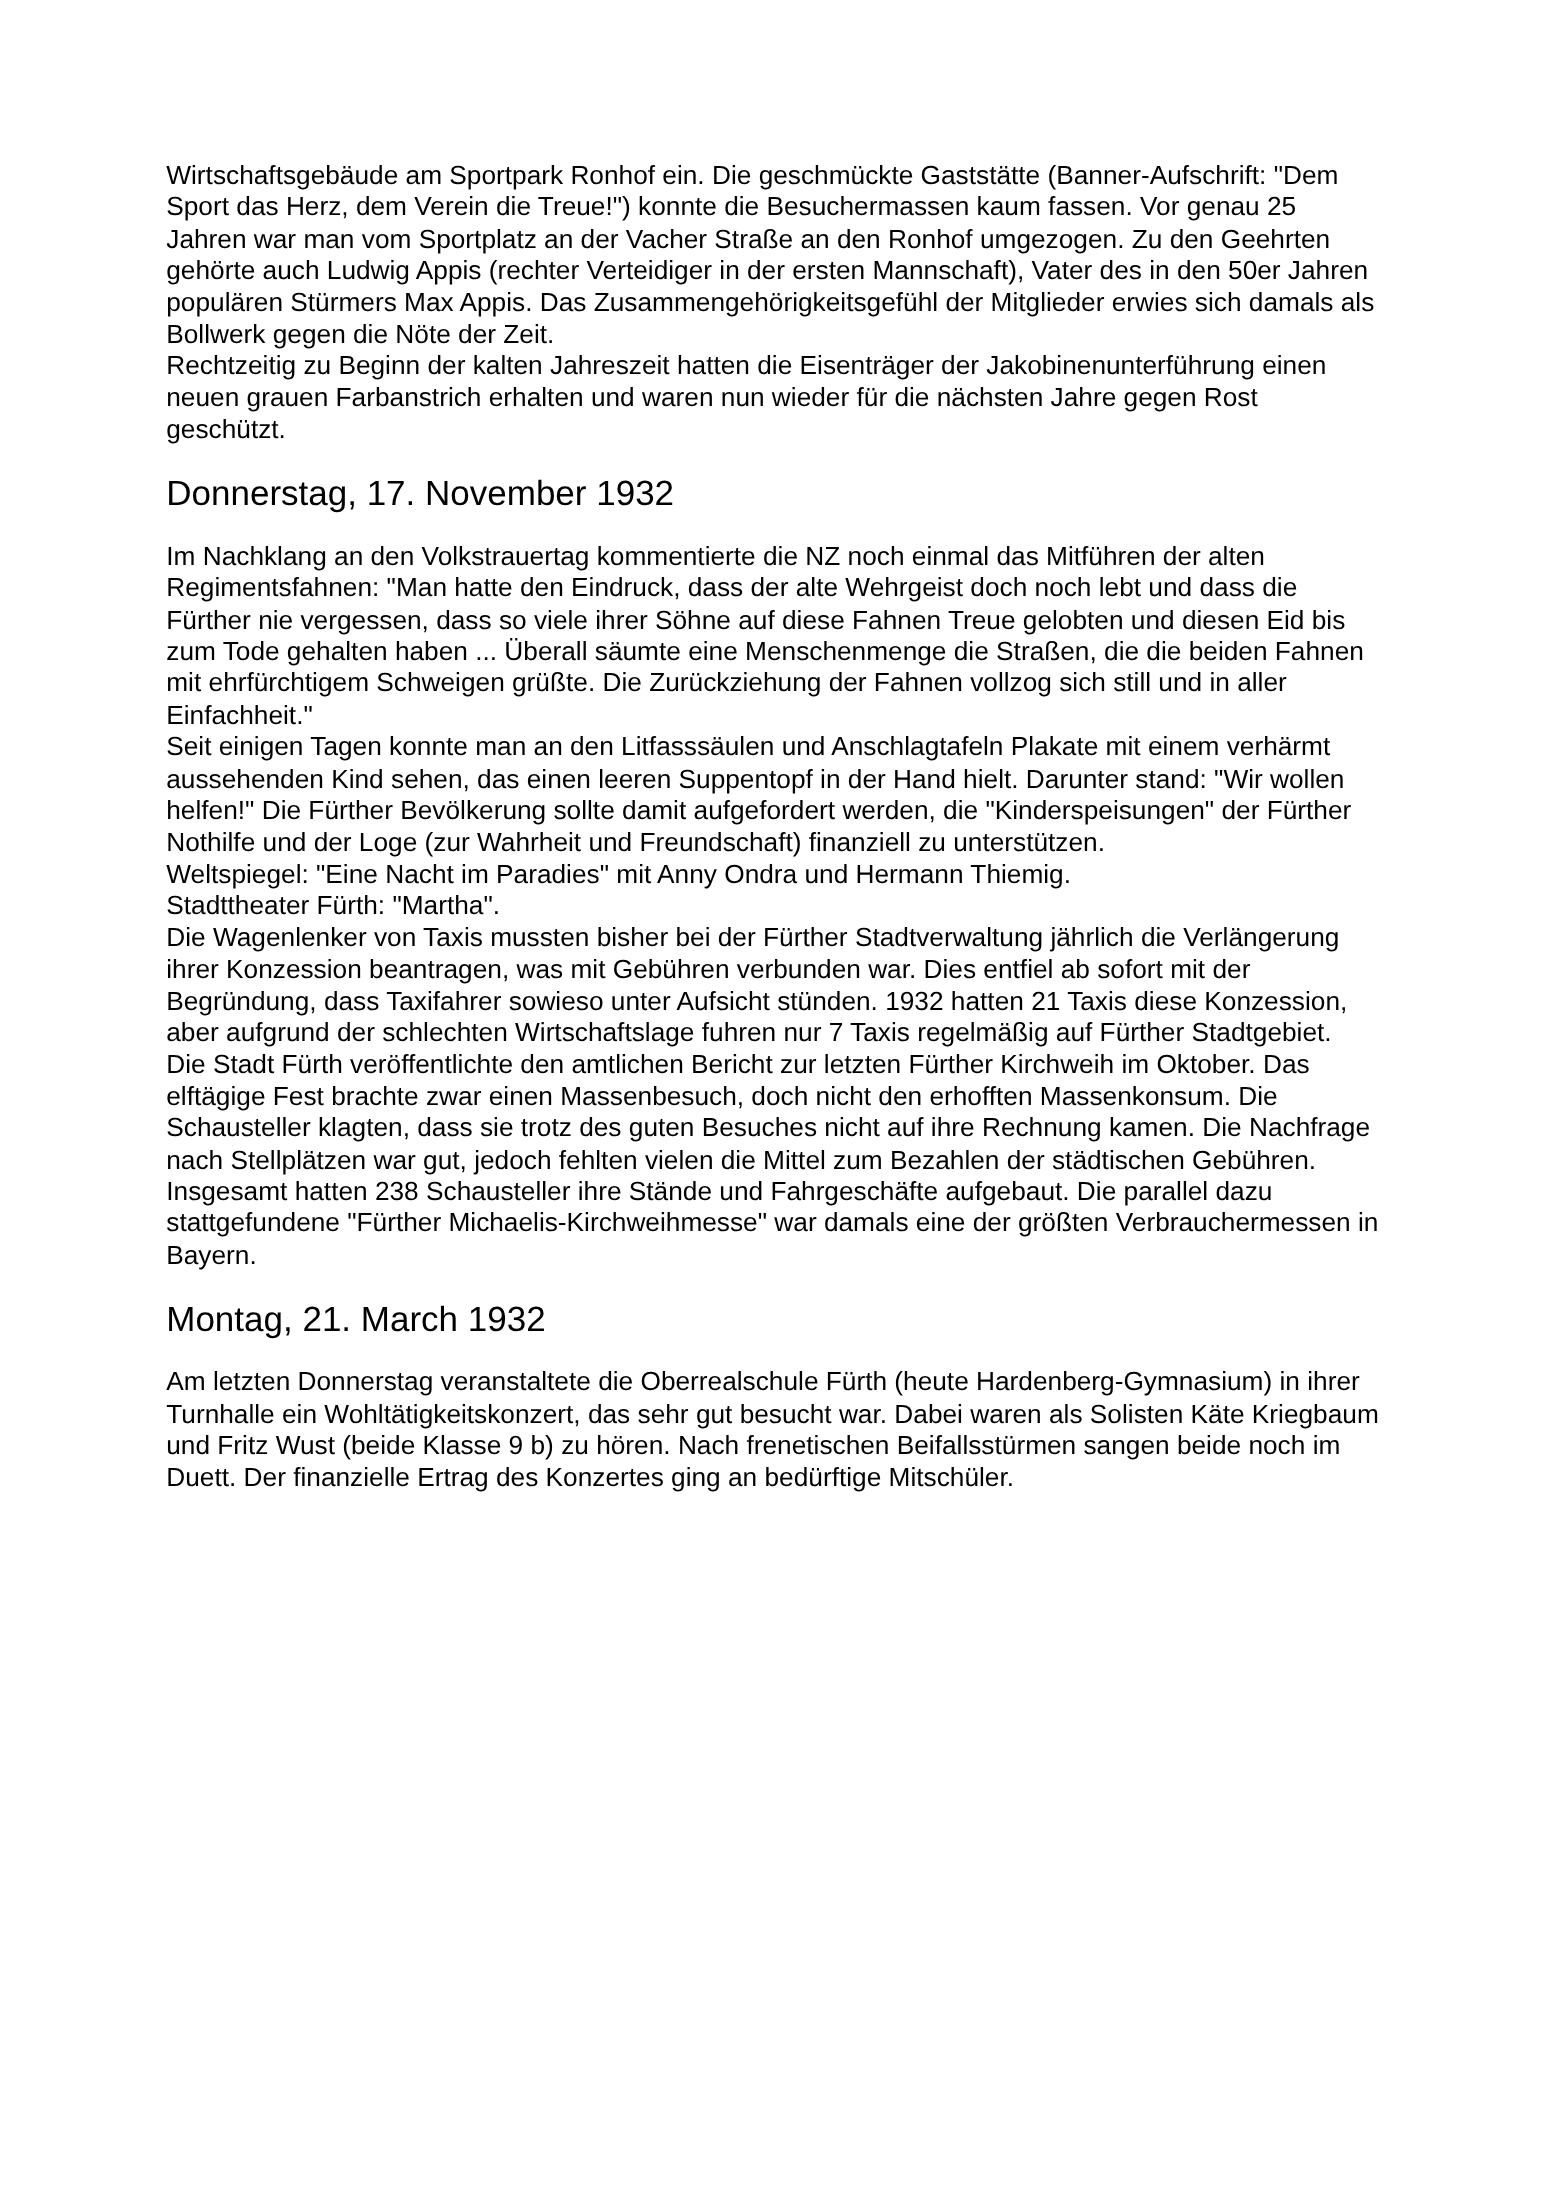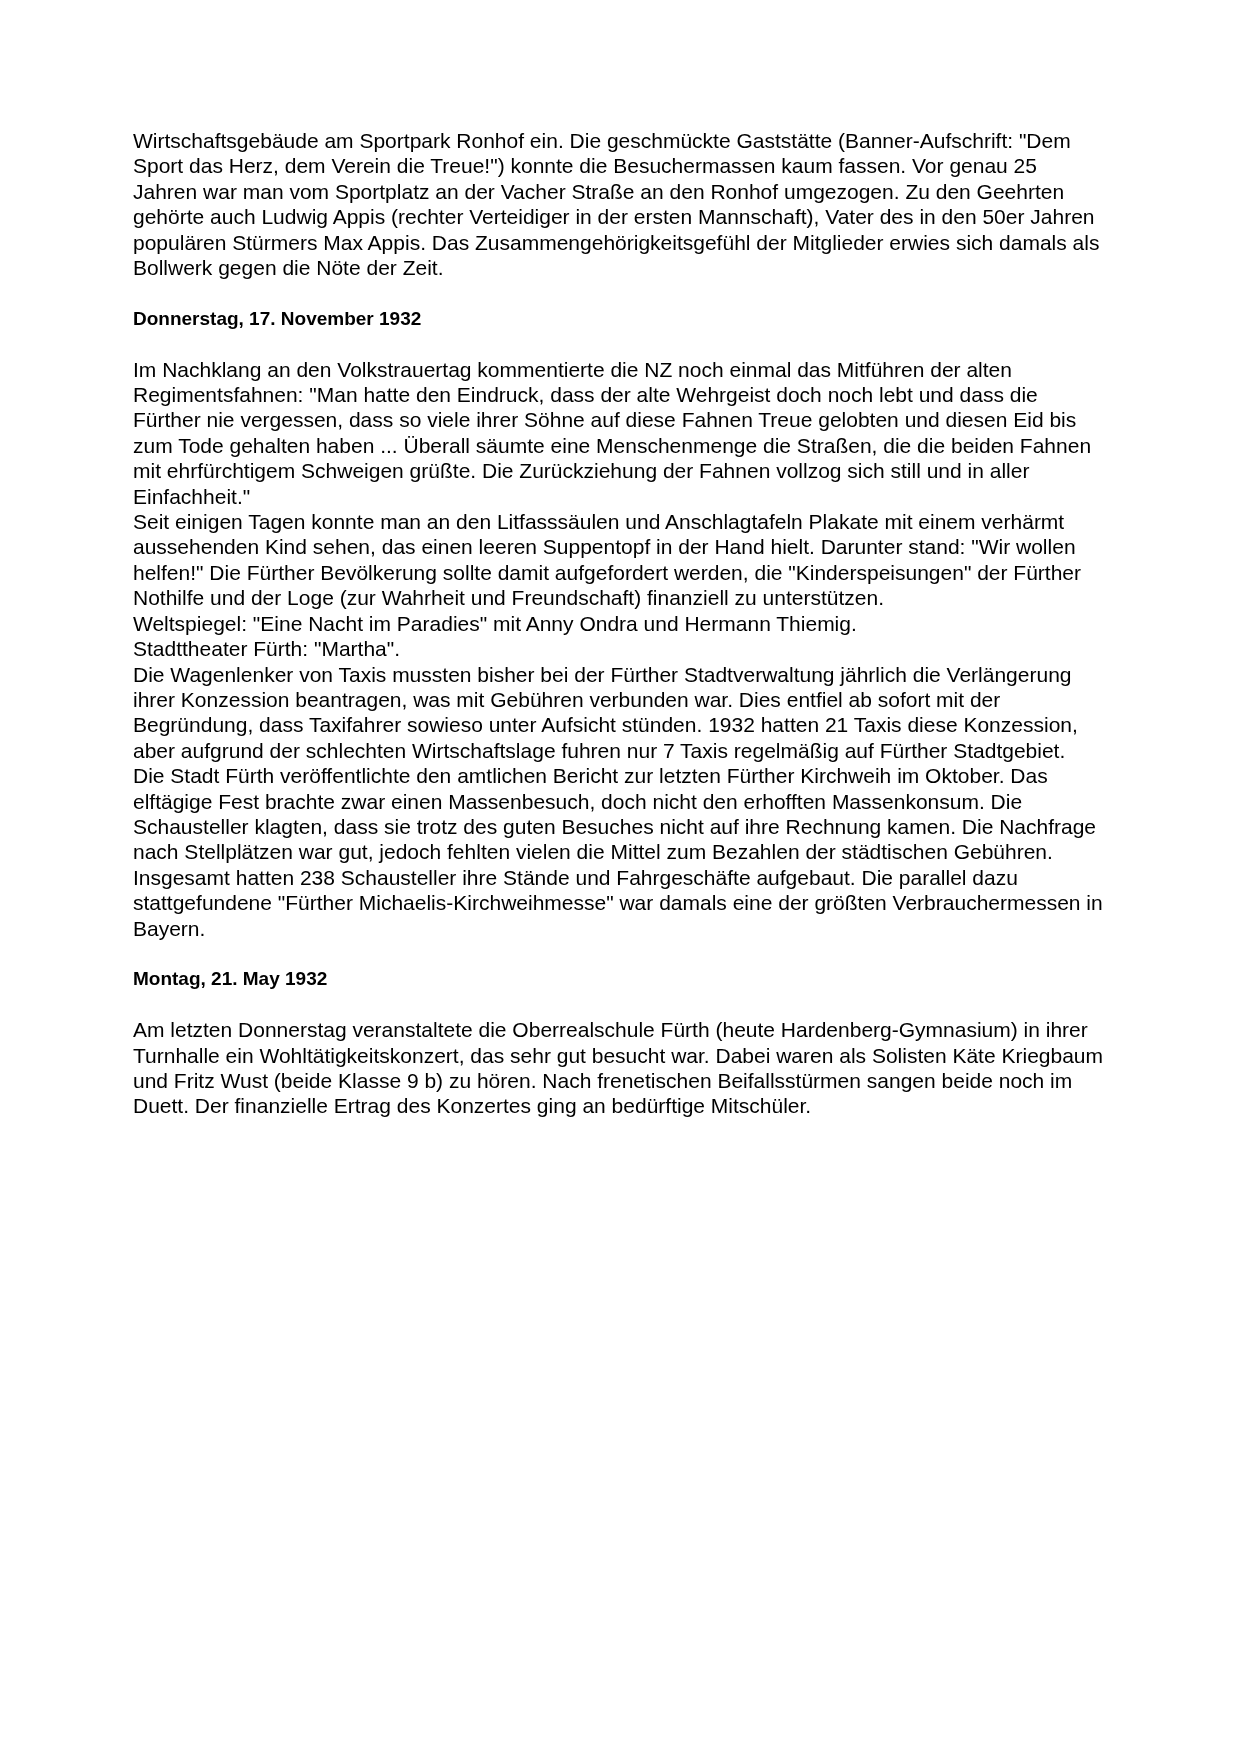--- a/index.html
+++ b/index.html
@@ -17,42 +17,43 @@
     font-family: "Liberation Sans", "DejaVu Sans", sans-serif;
     font-size: 21px;
     line-height: 25.4px;
     -webkit-font-smoothing: antialiased;
   }
   .page p {
     margin: 0;
   }
   .page h2 {
     margin: 25.4px 0 25.4px 0;
-    font-size: 19px;
+    font-size: 28px;
     line-height: 25.4px;
-    font-weight: bold;
+    font-weight: normal;
   }
 </style>
 </head>
 <body>
 
 <div class="page">
 
   <p>Wirtschaftsgebäude am Sportpark Ronhof ein. Die geschmückte Gaststätte (Banner-Aufschrift: "Dem Sport das Herz, dem Verein die Treue!") konnte die Besuchermassen kaum fassen. Vor genau 25 Jahren war man vom Sportplatz an der Vacher Straße an den Ronhof umgezogen. Zu den Geehrten gehörte auch Ludwig Appis (rechter Verteidiger in der ersten Mannschaft), Vater des in den 50er Jahren populären Stürmers Max Appis. Das Zusammengehörigkeitsgefühl der Mitglieder erwies sich damals als Bollwerk gegen die Nöte der Zeit.</p>
+  <p>Rechtzeitig zu Beginn der kalten Jahreszeit hatten die Eisenträger der Jakobinenunterführung einen neuen grauen Farbanstrich erhalten und waren nun wieder für die nächsten Jahre gegen Rost geschützt.</p>
 
   <h2>Donnerstag, 17. November 1932</h2>
 
   <p>Im Nachklang an den Volkstrauertag kommentierte die NZ noch einmal das Mitführen der alten Regimentsfahnen: "Man hatte den Eindruck, dass der alte Wehrgeist doch noch lebt und dass die Fürther nie vergessen, dass so viele ihrer Söhne auf diese Fahnen Treue gelobten und diesen Eid bis zum Tode gehalten haben ... Überall säumte eine Menschenmenge die Straßen, die die beiden Fahnen mit ehrfürchtigem Schweigen grüßte. Die Zurückziehung der Fahnen vollzog sich still und in aller Einfachheit."</p>
 
 
   <p>Seit einigen Tagen konnte man an den Litfasssäulen und Anschlagtafeln Plakate mit einem verhärmt aussehenden Kind sehen, das einen leeren Suppentopf in der Hand hielt. Darunter stand: "Wir wollen helfen!" Die Fürther Bevölkerung sollte damit aufgefordert werden, die "Kinderspeisungen" der Fürther Nothilfe und der Loge (zur Wahrheit und Freundschaft) finanziell zu unterstützen.</p>
   <p>Weltspiegel: "Eine Nacht im Paradies" mit Anny Ondra und Hermann Thiemig.</p>
   <p>Stadttheater Fürth: "Martha".</p>
 
 
   <p>Die Wagenlenker von Taxis mussten bisher bei der Fürther Stadtverwaltung jährlich die Verlängerung ihrer Konzession beantragen, was mit Gebühren verbunden war. Dies entfiel ab sofort mit der Begründung, dass Taxifahrer sowieso unter Aufsicht stünden. 1932 hatten 21 Taxis diese Konzession, aber aufgrund der schlechten Wirtschaftslage fuhren nur 7 Taxis regelmäßig auf Fürther Stadtgebiet.</p>
   <p>Die Stadt Fürth veröffentlichte den amtlichen Bericht zur letzten Fürther Kirchweih im Oktober. Das elftägige Fest brachte zwar einen Massenbesuch, doch nicht den erhofften Massenkonsum. Die Schausteller klagten, dass sie trotz des guten Besuches nicht auf ihre Rechnung kamen. Die Nachfrage nach Stellplätzen war gut, jedoch fehlten vielen die Mittel zum Bezahlen der städtischen Gebühren. Insgesamt hatten 238 Schausteller ihre Stände und Fahrgeschäfte aufgebaut. Die parallel dazu stattgefundene "Fürther Michaelis-Kirchweihmesse" war damals eine der größten Verbrauchermessen in Bayern.</p>
 
-  <h2>Montag, 21. May 1932</h2>
+  <h2>Montag, 21. March 1932</h2>
 
   <p>Am letzten Donnerstag veranstaltete die Oberrealschule Fürth (heute Hardenberg-Gymnasium) in ihrer Turnhalle ein Wohltätigkeitskonzert, das sehr gut besucht war. Dabei waren als Solisten Käte Kriegbaum und Fritz Wust (beide Klasse 9 b) zu hören. Nach frenetischen Beifallsstürmen sangen beide noch im Duett. Der finanzielle Ertrag des Konzertes ging an bedürftige Mitschüler.</p>
 
 </div>
 
 </body></html>

